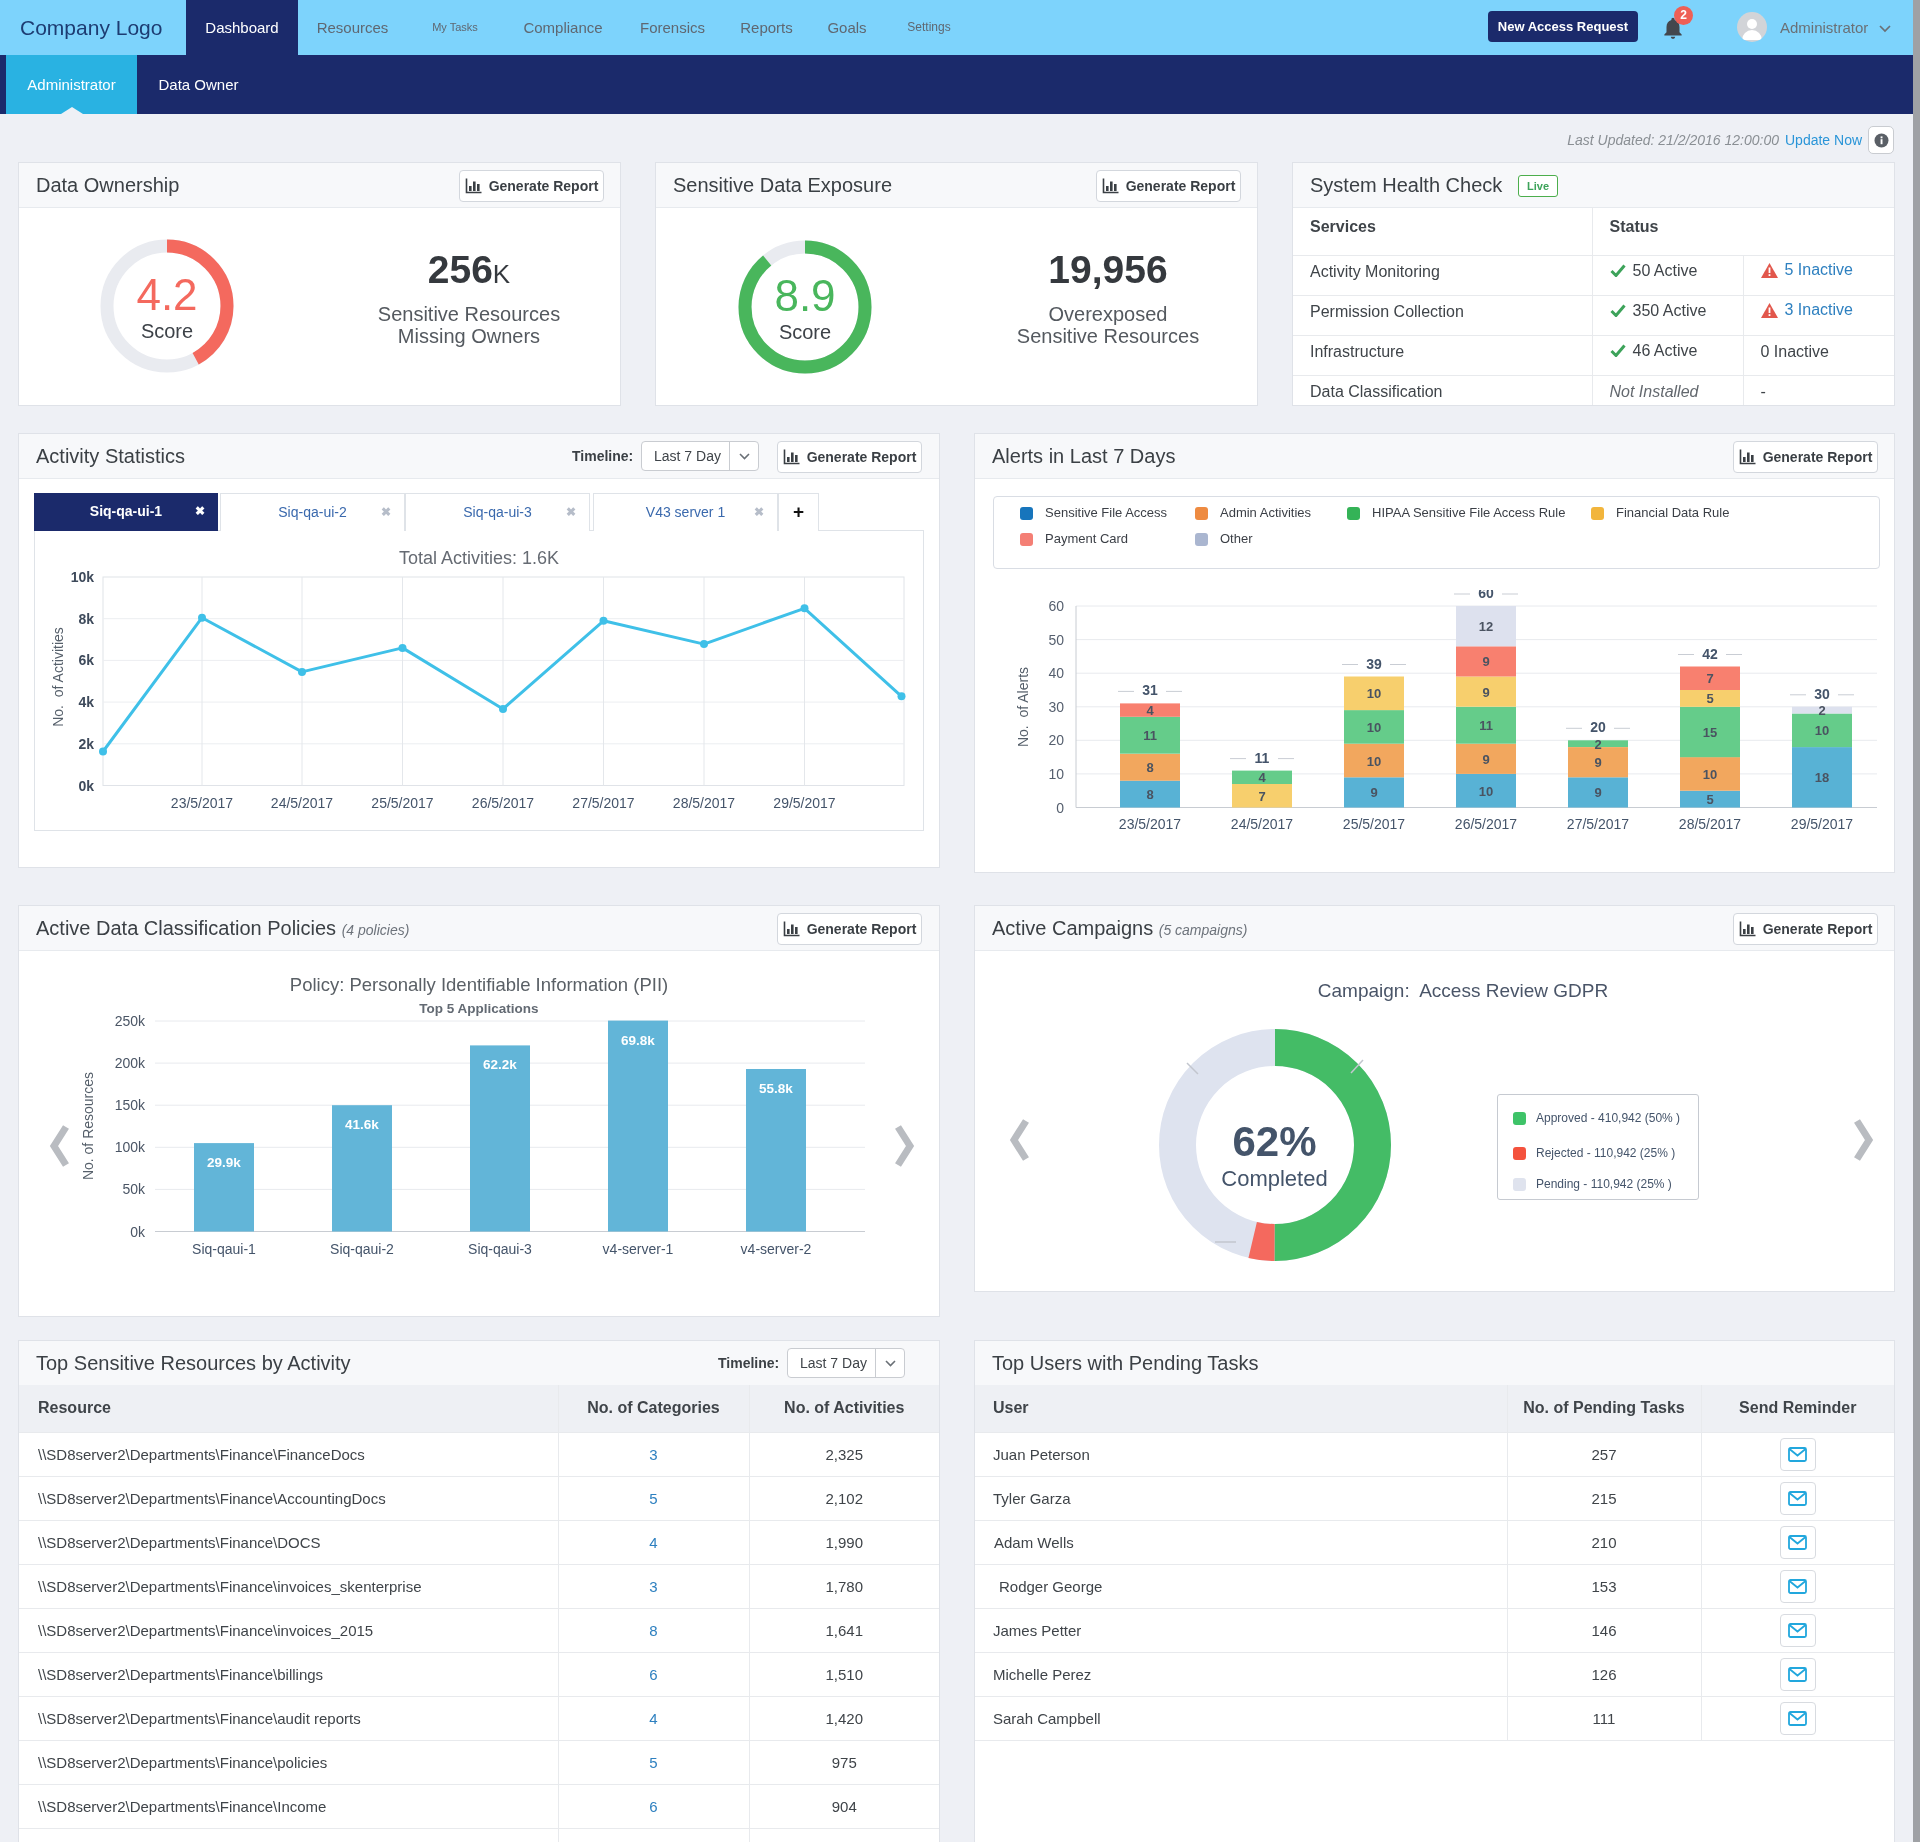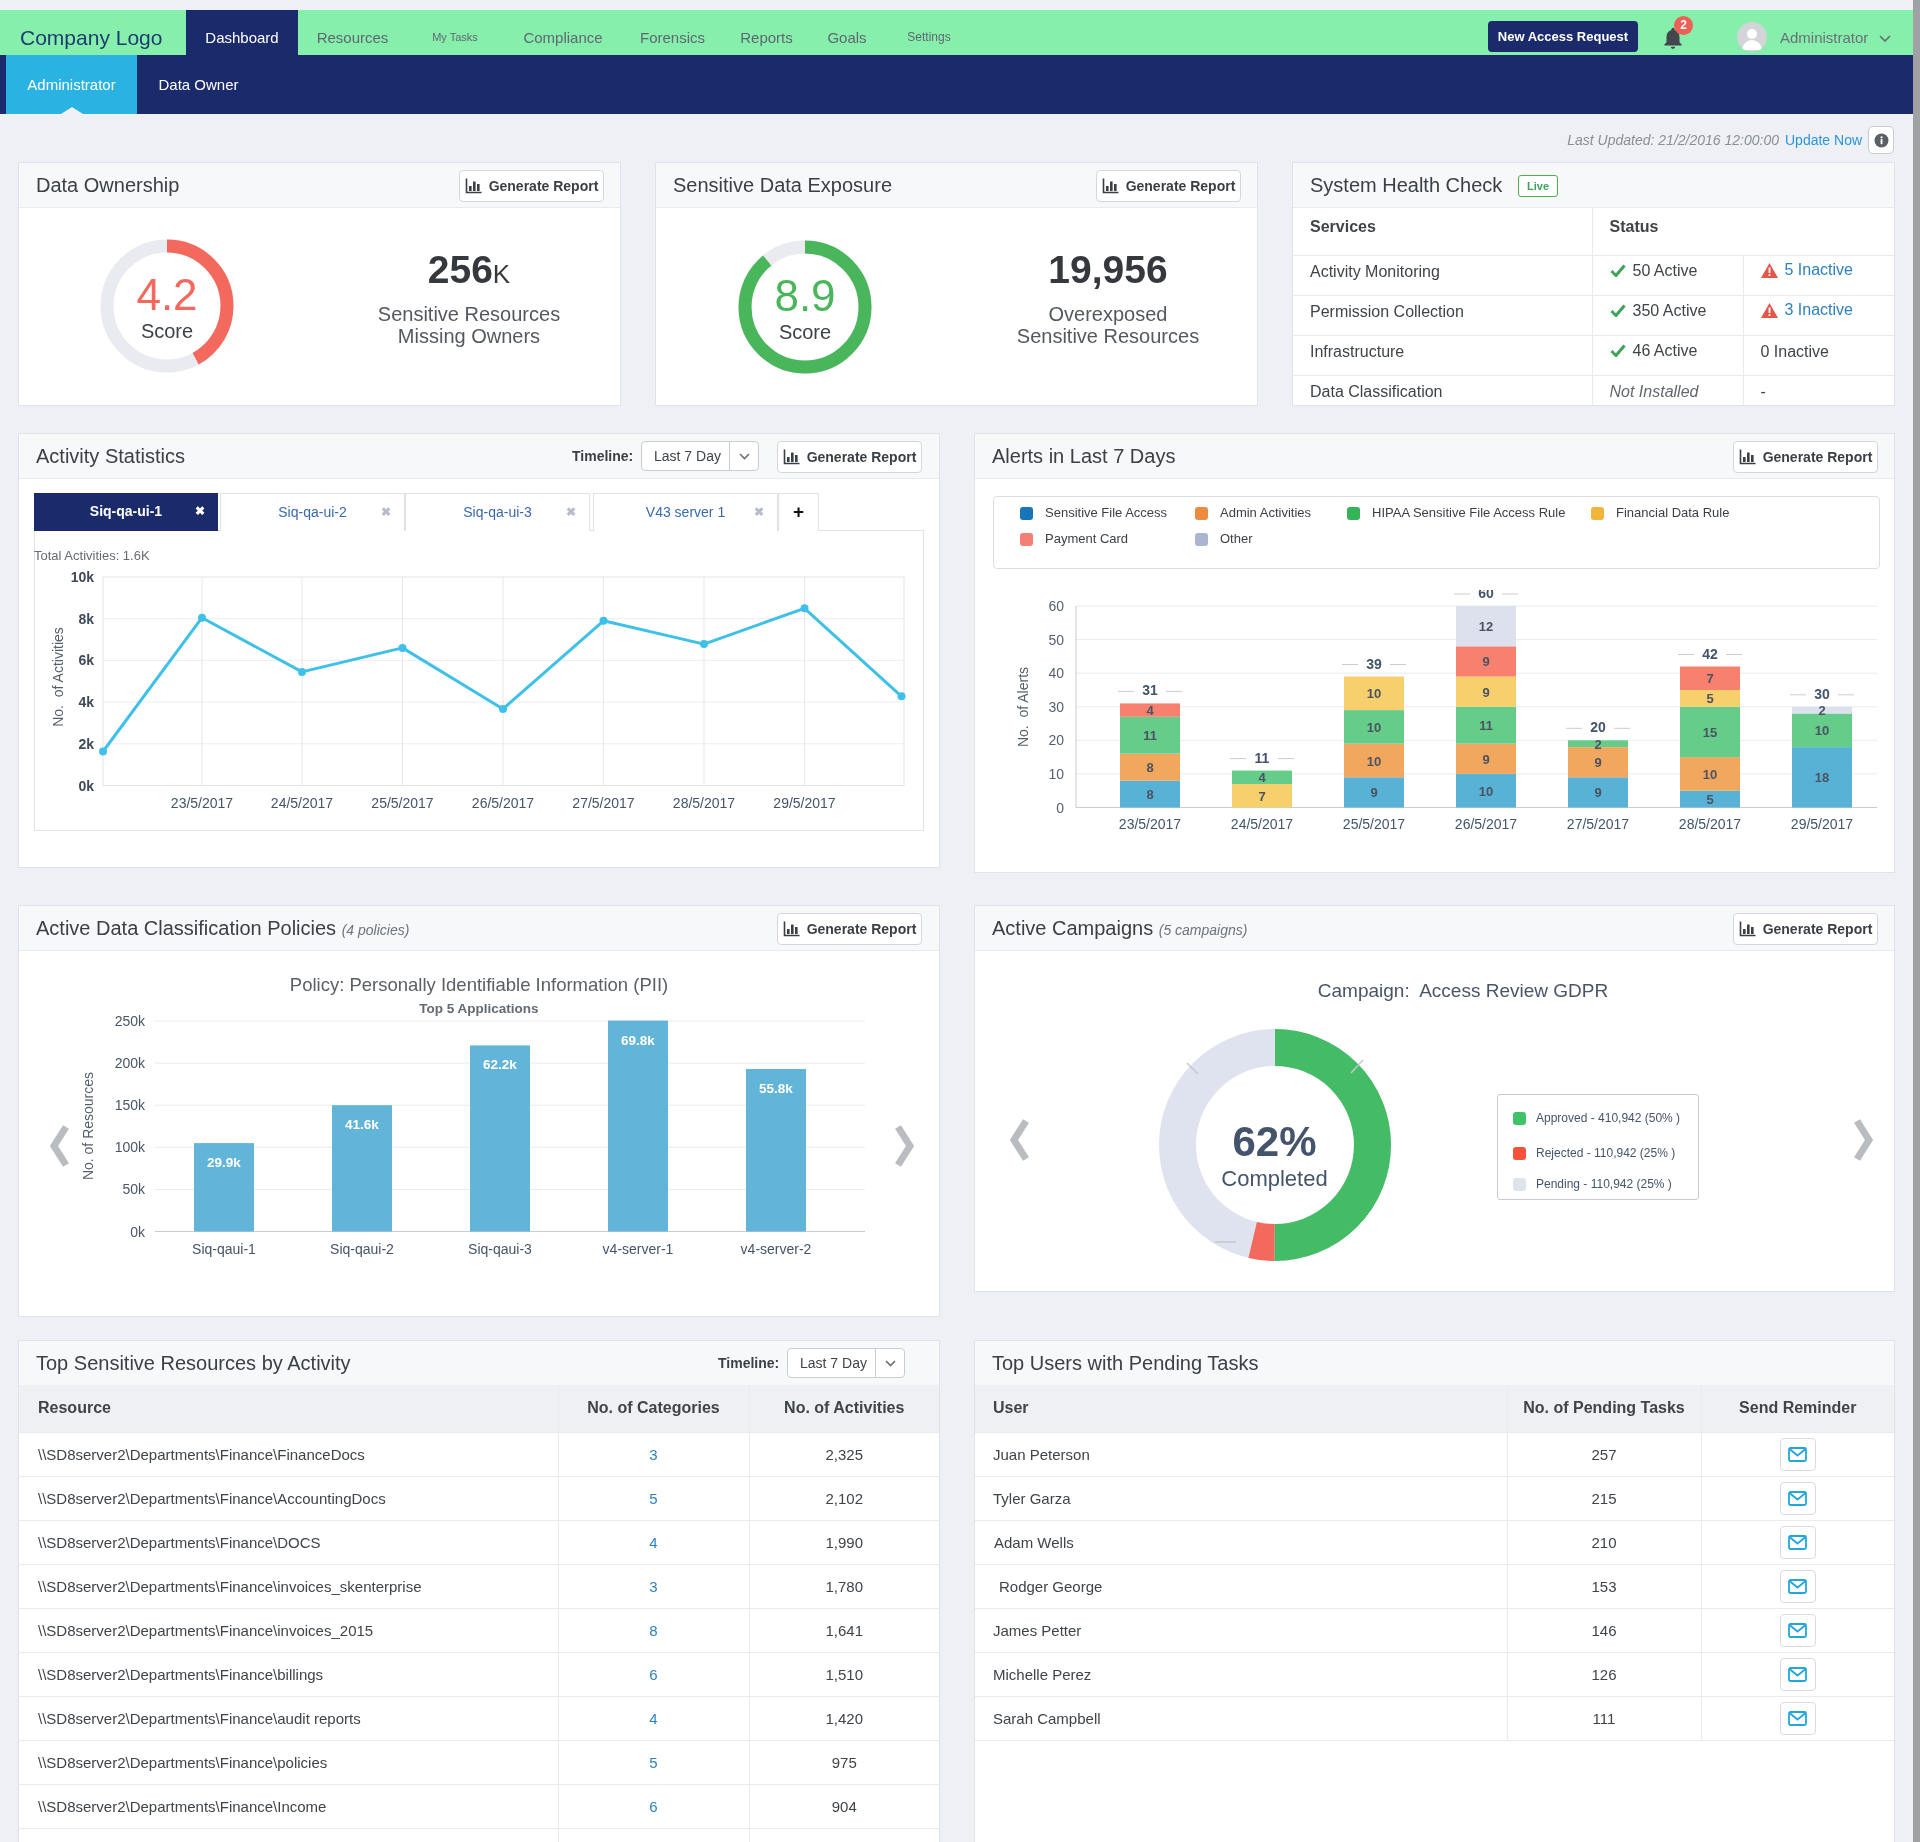--- a/index.html
+++ b/index.html
@@ -9,21 +9,21 @@
 .ctitle{position:absolute;left:17px;top:0;height:45px;line-height:45px;font-size:20px;color:#3b4045;white-space:nowrap}
 .ctitle em{font-style:italic;font-size:14px;color:#6d737b;font-weight:400}
 .grbtn{position:absolute;display:flex;align-items:center;justify-content:center;background:#fff;border:1px solid #d3d7dd;border-radius:4px;font-size:14px;font-weight:700;color:#3a3f44;white-space:nowrap}
 .tselect{position:absolute;display:flex;height:30px;background:#fff;border:1px solid #c9ccd1;border-radius:4px;overflow:hidden}
 .tsmain{display:block;width:87px;line-height:28px;font-size:14px;color:#3f4449;padding-left:12px}
 .tschev{display:flex;align-items:center;justify-content:center;width:29px;border-left:1px solid #c9ccd1}
 table{border-collapse:collapse;table-layout:fixed}
 td,th{border:1px solid #e8eaed;font-size:15px;color:#3f4449;padding:0 0 0 19px;text-align:left;font-weight:400;overflow:hidden;white-space:nowrap}
 th{font-size:16px;font-weight:700}
 </style></head><body>
-<div style="position:absolute;left:0;top:10px;width:1920px;height:55px;background:#86efac">
+<div style="position:absolute;left:0;top:0;width:1920px;height:55px;background:#7dd3fc">
 <div style="position:absolute;left:20px;top:0;height:55px;line-height:55px;font-size:21px;color:#1d3c72">Company Logo</div>
 <div style="position:absolute;left:186px;top:0;width:112px;height:55px;background:#1b2a6b;color:#fff;font-size:15px;line-height:55px;text-align:center">Dashboard</div>
 <div style="position:absolute;left:315px;top:0;width:75px;height:55px;line-height:55px;font-size:15px;color:#5f6771;text-align:center">Resources</div>
     <div style="position:absolute;left:423px;top:0;width:64px;height:55px;line-height:55px;font-size:11px;color:#5f6771;text-align:center">My Tasks</div>
     <div style="position:absolute;left:519px;top:0;width:88px;height:55px;line-height:55px;font-size:15px;color:#5f6771;text-align:center">Compliance</div>
     <div style="position:absolute;left:639px;top:0;width:67px;height:55px;line-height:55px;font-size:15px;color:#5f6771;text-align:center">Forensics</div>
     <div style="position:absolute;left:738px;top:0;width:57px;height:47px;line-height:55px;font-size:15px;color:#5f6771;text-align:center">Reports</div>
     <div style="position:absolute;left:826px;top:0;width:42px;height:55px;line-height:55px;font-size:15px;color:#5f6771;text-align:center">Goals</div>
     <div style="position:absolute;left:900px;top:0;width:58px;height:55px;line-height:55px;font-size:12px;color:#5f6771;text-align:center">Settings</div>
 <div style="position:absolute;left:1488px;top:11px;width:150px;height:31px;background:#1b2a6b;border-radius:4px;color:#fff;font-size:13px;font-weight:700;text-align:center;line-height:31px;white-space:nowrap">New Access Request</div>
@@ -169,21 +169,21 @@
         <rect x="12" y="6" width="2.6" height="7" fill="#3a3f44"></rect>
       </svg>Generate Report</div>
 </div>
 <div style="position:absolute;left:18px;top:433px;width:922px;height:435px">
     <div style="position:absolute;left:16px;top:60px;width:184px;height:38px;background:#1b2a6b;color:#fff;font-size:14px;font-weight:600;line-height:37px;text-align:center;z-index:3">Siq-qa-ui-1<span style="position:absolute;right:13px;top:0;color:#fff;font-weight:700;font-size:12px">✖</span></div>
     <div style="position:absolute;left:202px;top:60px;width:185px;height:38px;background:#fff;border:1px solid #dfe3e8;border-bottom:none;color:#3a69ad;font-size:14px;line-height:37px;text-align:center;z-index:2">Siq-qa-ui-2<span style="position:absolute;right:13px;top:0;color:#b6bdc9;font-weight:700;font-size:12px">✖</span></div>
     <div style="position:absolute;left:387px;top:60px;width:185px;height:38px;background:#fff;border:1px solid #dfe3e8;border-bottom:none;color:#3a69ad;font-size:14px;line-height:37px;text-align:center;z-index:2">Siq-qa-ui-3<span style="position:absolute;right:13px;top:0;color:#b6bdc9;font-weight:700;font-size:12px">✖</span></div>
     <div style="position:absolute;left:575px;top:60px;width:185px;height:38px;background:#fff;border:1px solid #dfe3e8;border-bottom:none;color:#3a69ad;font-size:14px;line-height:37px;text-align:center;z-index:2">V43 server 1<span style="position:absolute;right:13px;top:0;color:#b6bdc9;font-weight:700;font-size:12px">✖</span></div>
     <div style="position:absolute;left:760px;top:60px;width:41px;height:38px;background:#fff;border:1px solid #dfe3e8;border-bottom:none;color:#111;font-size:19px;font-weight:700;line-height:36px;text-align:center;z-index:2">+</div>
     <div style="position:absolute;left:16px;top:97px;width:890px;height:301px;border:1px solid #dfe3e8;background:#fff;z-index:1"></div>
-    <div style="position:absolute;left:16px;top:115px;width:890px;font-size:13px;color:#666b73;z-index:2">Total Activities: 1.6K</div>
+    <div style="position:absolute;left:16px;top:115px;width:890px;text-align:center;font-size:18px;color:#666b73;z-index:2">Total Activities: 1.6K</div>
     <div style="position:absolute;left:-33px;top:234px;width:150px;height:20px;transform:rotate(-90deg);text-align:center;font-size:14px;color:#555f6a;z-index:2">No.&nbsp; of Activities</div>
   </div>
 <svg style="position:absolute;left:34px;top:530px;z-index:2" width="889" height="300" font-family="Liberation Sans,sans-serif">
     <rect x="69" y="47" width="801" height="208.5" fill="none" stroke="#e0e3e8"></rect>
     <line x1="69" y1="88.7" x2="870" y2="88.7" stroke="#eceef1"></line>
     <line x1="69" y1="130.4" x2="870" y2="130.4" stroke="#eceef1"></line>
     <line x1="69" y1="172.1" x2="870" y2="172.1" stroke="#eceef1"></line>
     <line x1="69" y1="213.8" x2="870" y2="213.8" stroke="#eceef1"></line>
     <line x1="168" y1="47" x2="168" y2="255.5" stroke="#e4e7eb"></line>
     <line x1="268" y1="47" x2="268" y2="255.5" stroke="#e4e7eb"></line>

